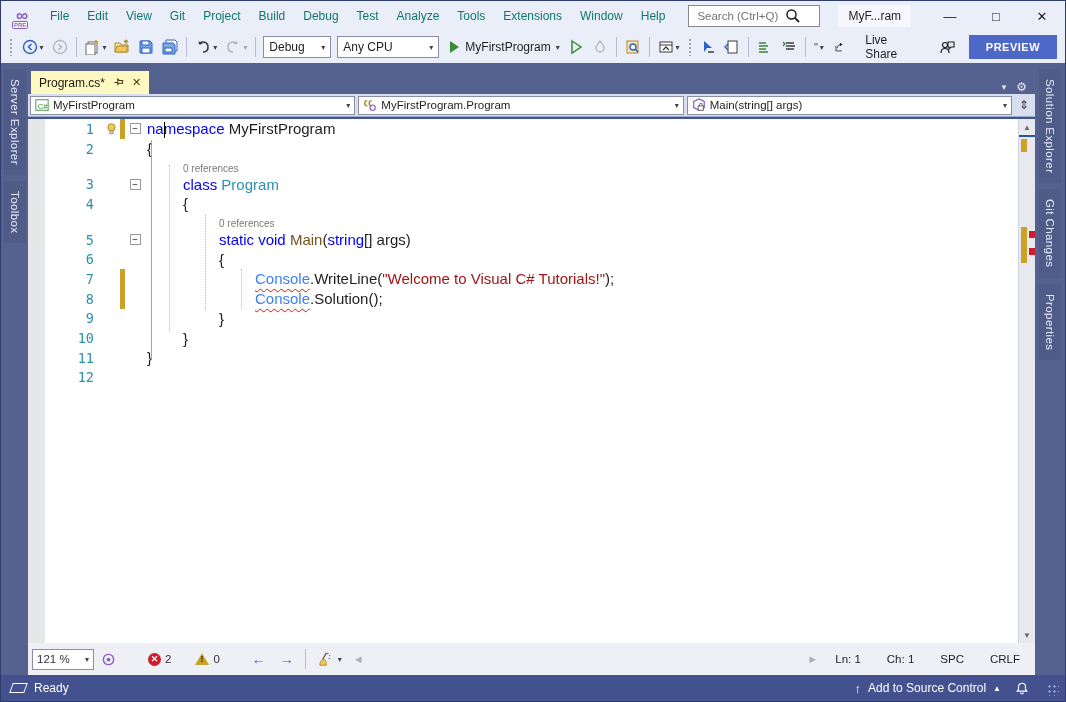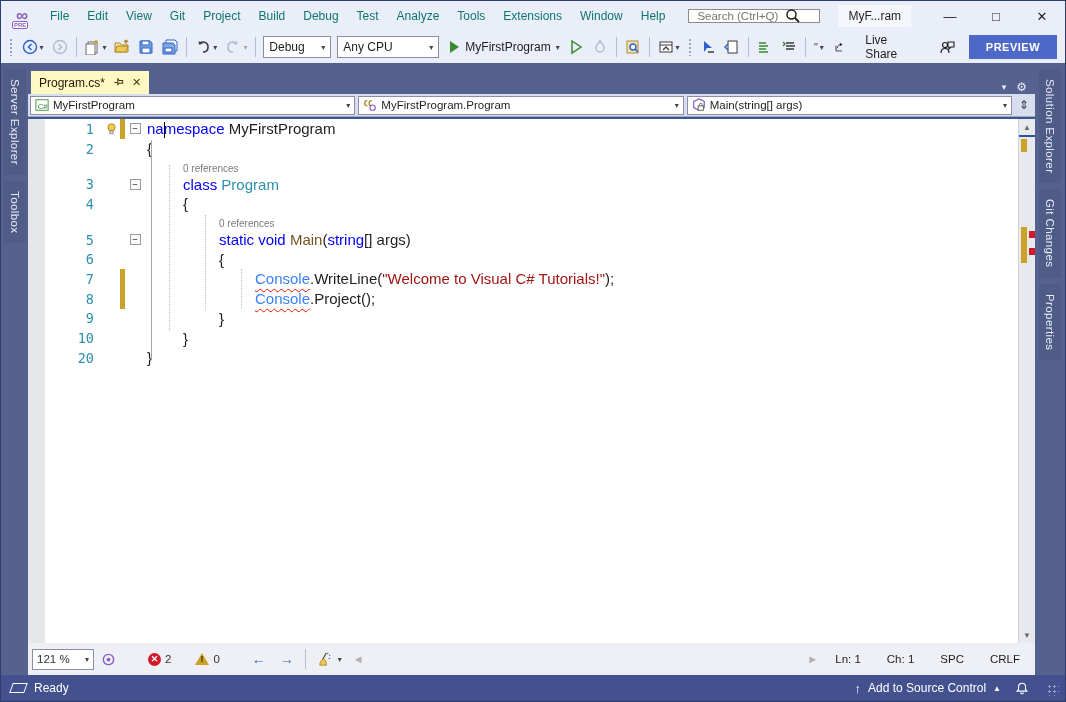--- a/index.html
+++ b/index.html
@@ -5,21 +5,21 @@
   html,body{margin:0;padding:0;background:#2e3c6e;}
   *{box-sizing:border-box;font-family:"Liberation Sans",sans-serif;}
   #window{width:1066px;height:702px;position:relative;overflow:hidden;background:#E9EEF9;border:1px solid #2e3c6e;display:flex;flex-direction:column;}
 
   
   #titlebar{height:30px;background:#E9EEF9;display:flex;align-items:center;flex:0 0 30px;}
   #vslogo{width:26px;height:24px;margin:0 6px 0 8px;position:relative;display:flex;align-items:center;justify-content:center;}
   #vslogo .inf{color:#8A5FC2;font-weight:bold;font-size:17px;line-height:10px;}
   #vslogo .pre{position:absolute;bottom:-1px;left:3px;font-size:6px;font-weight:bold;color:#8A5FC2;border:1px solid #8A5FC2;border-radius:2px;padding:0 1px;background:#fff;line-height:6px;}
   .menu-item{font-size:12px;color:#0f766e;padding:4px 9px;cursor:default;}
-  #searchbox{width:132px;height:14px;background:#fff;border:1px solid #898989;display:flex;align-items:center;margin-left:14px;padding:0 18px 0 6px;}
+  #searchbox{width:132px;height:22px;background:#fff;border:1px solid #898989;display:flex;align-items:center;margin-left:14px;padding:0 18px 0 6px;}
   #searchbox input{border:none;outline:none;flex:1;font-size:11.5px;color:#5B5B5B;background:transparent;width:90px;}
   #solution-chip{font-size:12px;color:#1E1E1E;background:rgba(255,255,255,.55);padding:4px 10px;margin-left:18px;}
   #wincontrols{margin-left:auto;display:flex;height:30px;}
   .winbtn{width:46px;display:flex;align-items:center;justify-content:center;font-size:13px;color:#1E1E1E;}
 
   
   #toolbar{height:32px;background:#E9EEF9;display:flex;align-items:center;flex:0 0 32px;padding-left:4px;}
   .grip{width:5px;height:18px;margin:0 4px;background-image:radial-gradient(#9aa3bd 1px,transparent 1.2px);background-size:4px 4px;}
   .tbtn{height:24px;display:flex;align-items:center;justify-content:center;padding:0 3px;border:1px solid transparent;}
   .tsep{width:1px;height:20px;background:#B6BDD3;margin:0 4px;}
@@ -356,24 +356,25 @@
                     <rect x="6" y="10.5" width="4" height="3.5" fill="#ddd" stroke="#888"></rect>
                   </svg></div><div class="c-bar changed"></div><div class="c-fold"><div class="foldbox">−</div></div><div class="c-code" style="padding-left: 4px;"><span class="kw">namespace</span><span class="pln"> MyFirstProgram</span></div></div>
               <div class="crow"><div class="c-num">2</div><div class="c-glyph"></div><div class="c-bar"></div><div class="c-fold"></div><div class="c-code" style="padding-left: 4px;"><span class="pln">{</span></div></div>
               <div class="crow lens"><div class="c-num"></div><div class="c-glyph"></div><div class="c-bar"></div><div class="c-fold"></div><div class="c-code" style="padding-left: 40px;"><span class="lens-text">0 references</span></div></div>
               <div class="crow"><div class="c-num">3</div><div class="c-glyph"></div><div class="c-bar"></div><div class="c-fold"><div class="foldbox">−</div></div><div class="c-code" style="padding-left: 40px;"><span class="kw">class</span><span class="pln"> </span><span class="cls">Program</span></div></div>
               <div class="crow"><div class="c-num">4</div><div class="c-glyph"></div><div class="c-bar"></div><div class="c-fold"></div><div class="c-code" style="padding-left: 40px;"><span class="pln">{</span></div></div>
               <div class="crow lens"><div class="c-num"></div><div class="c-glyph"></div><div class="c-bar"></div><div class="c-fold"></div><div class="c-code" style="padding-left: 76px;"><span class="lens-text">0 references</span></div></div>
               <div class="crow"><div class="c-num">5</div><div class="c-glyph"></div><div class="c-bar"></div><div class="c-fold"><div class="foldbox">−</div></div><div class="c-code" style="padding-left: 76px;"><span class="kw">static</span><span class="pln"> </span><span class="kw">void</span><span class="pln"> </span><span class="mth">Main</span><span class="pln">(</span><span class="kw">string</span><span class="pln">[] args)</span></div></div>
               <div class="crow"><div class="c-num">6</div><div class="c-glyph"></div><div class="c-bar"></div><div class="c-fold"></div><div class="c-code" style="padding-left: 76px;"><span class="pln">{</span></div></div>
               <div class="crow"><div class="c-num">7</div><div class="c-glyph"></div><div class="c-bar changed"></div><div class="c-fold"></div><div class="c-code" style="padding-left: 112px;"><span class="err">Console</span><span class="pln">.WriteLine(</span><span class="str">"Welcome to Visual C# Tutorials!"</span><span class="pln">);</span></div></div>
-              <div class="crow"><div class="c-num">8</div><div class="c-glyph"></div><div class="c-bar changed"></div><div class="c-fold"></div><div class="c-code" style="padding-left: 112px;"><span class="err">Console</span><span class="pln">.Project();</span></div></div>
+              <div class="crow"><div class="c-num">8</div><div class="c-glyph"></div><div class="c-bar changed"></div><div class="c-fold"></div><div class="c-code" style="padding-left: 112px;"><span class="err">Console</span><span class="pln">.Solution();</span></div></div>
               <div class="crow"><div class="c-num">9</div><div class="c-glyph"></div><div class="c-bar"></div><div class="c-fold"></div><div class="c-code" style="padding-left: 76px;"><span class="pln">}</span></div></div>
               <div class="crow"><div class="c-num">10</div><div class="c-glyph"></div><div class="c-bar"></div><div class="c-fold"></div><div class="c-code" style="padding-left: 40px;"><span class="pln">}</span></div></div>
-              <div class="crow"><div class="c-num">20</div><div class="c-glyph"></div><div class="c-bar"></div><div class="c-fold"></div><div class="c-code" style="padding-left: 4px;"><span class="pln">}</span></div></div>
+              <div class="crow"><div class="c-num">11</div><div class="c-glyph"></div><div class="c-bar"></div><div class="c-fold"></div><div class="c-code" style="padding-left: 4px;"><span class="pln">}</span></div></div>
+              <div class="crow"><div class="c-num">12</div><div class="c-glyph"></div><div class="c-bar"></div><div class="c-fold"></div><div class="c-code" style="padding-left: 4px;"></div></div>
             </div>
           <div class="overlay" id="outline-vline"></div>
           <div class="overlay iguide" style="left:124px;top:46px;height:166px"></div>
           <div class="overlay iguide" style="left:160px;top:96px;height:95px"></div>
           <div class="overlay iguide" style="left:196px;top:150px;height:40px"></div>
           <div class="overlay" id="caret"></div>
         </div>
         <div id="vscroll">
           <div class="scrollbtn">▲</div>
           <div class="mark" style="left:0;top:16px;width:100%;height:2px;background:#2C54A0"></div>

